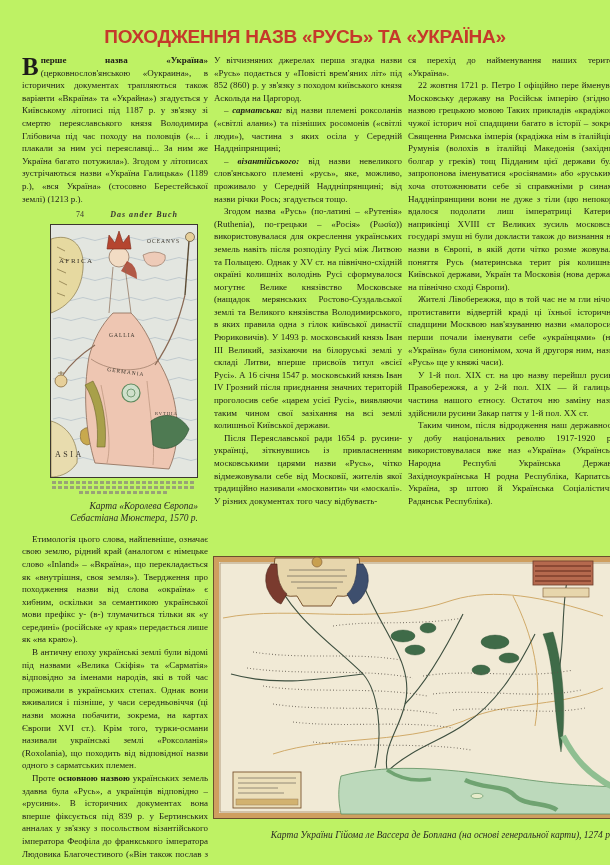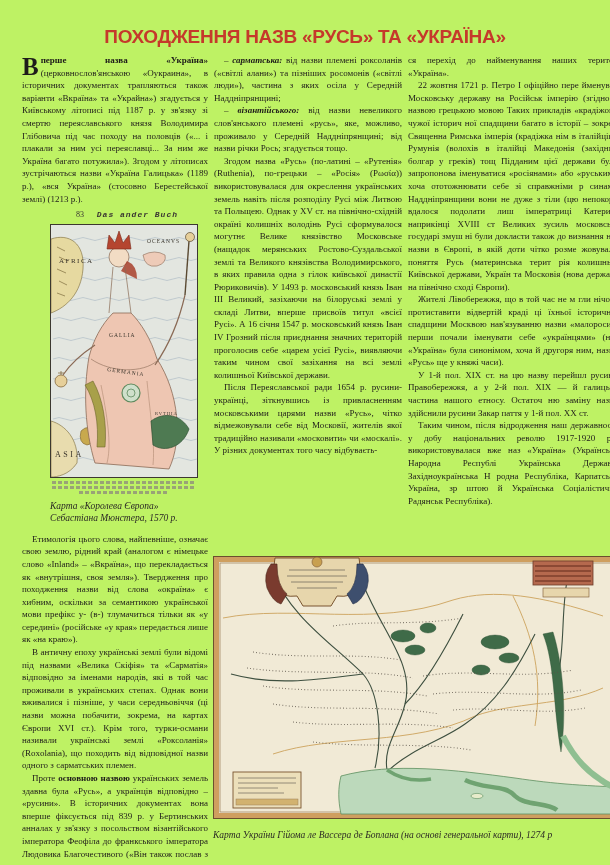--- a/index.html
+++ b/index.html
@@ -24,54 +24,54 @@
     float:left;font-weight:bold;font-size:25px;line-height:21px;
     padding:2px 2px 0 0;
   }
   .bold{font-weight:bold;}
   .bullet i{font-weight:bold;}
   .book-header{
     display:flex;justify-content:space-between;align-items:flex-end;
     margin:4px 8px 2px 26px;font-size:8px;color:#3a3632;
   }
   .book-header .fraktur{
-    font-family:Liberation Mono, monospace;font-weight:bold;font-style:italic;
+    font-family:Liberation Serif, serif;font-weight:bold;font-style:italic;
     letter-spacing:1px;margin-right:12px;
   }
   .map1-wrap{width:148px;margin-left:28px;}
   .map1-wrap svg{display:block;border:1px solid #3c382f;}
   .engraved{margin:3px 2px 0 2px;}
   .engraved .tline{
     height:3px;margin:2px 0;
     background:repeating-linear-gradient(90deg,#8d887d 0 4px,transparent 4px 6px);
     opacity:.75;
   }
   .engraved .tline.short{width:62%;margin-left:19%;}
   .caption{
-    text-align:left;font-style:italic;font-size:9.5px;line-height:12.5px;
+    text-align:right;font-style:italic;font-size:9.5px;line-height:12.5px;
     color:#2a2824;margin-top:6px;
   }
   .map1-caption{margin-bottom:8px;}
   .map2-wrap{position:absolute;left:213px;top:556px;width:397px;height:263px;overflow:hidden;}
   .map2-caption{position:absolute;left:213px;top:823px;width:397px;}
   .svg-label{font-family:"Liberation Serif",serif;fill:#3a352c;}
 </style>
 </head>
 <body>
 
 <div class="page">
 
   <h1 class="page-title">ПОХОДЖЕННЯ НАЗВ «РУСЬ» ТА «УКРАЇНА»</h1>
 
   <div class="col col-left">
     <p><span class="dropcap">В</span><span class="bold">перше назва «Україна»</span><span> (церковнослов'янською «Оукраина», в історичних документах трапляються також варіанти «Вкраїна» та «Украйна») згадується у Київському літописі під 1187 р. у зв'язку зі смертю переяславського князя Володимира Глібовича під час походу на половців («... і плакали за ним усі переяславці... За ним же Україна багато потужила»). Згодом у літописах зустрічаються назви «Україна Галицька» (1189 р.), «вся Україна» (стосовно Берестейської землі) (1213 р.).</span></p>
 
     <div class="map1-wrap">
       <div class="book-header">
-        <span>83</span>
+        <span>74</span>
         <span class="fraktur">Das ander Buch</span>
       </div>
       <svg width="146" height="252" viewBox="0 0 146 252" xmlns="http://www.w3.org/2000/svg">
         <rect x="0" y="0" width="146" height="252" fill="#e3e6e0"></rect>
 
         <g stroke="#aebcc6" stroke-width="0.8" fill="none" opacity="0.85">
           <path d="M2,14 q6,-3 12,0 t12,0 t12,0 t12,0 t12,0 t12,0 t12,0 t12,0 t12,0 t12,0 t12,0 t12,0"></path>
           <path d="M2,34 q6,-3 12,0 t12,0 t12,0 t12,0 t12,0 t12,0 t12,0 t12,0 t12,0 t12,0 t12,0 t12,0"></path>
           <path d="M2,54 q6,-3 12,0 t12,0 t12,0 t12,0 t12,0 t12,0 t12,0 t12,0 t12,0 t12,0 t12,0 t12,0"></path>
           <path d="M2,74 q6,-3 12,0 t12,0 t12,0 t12,0 t12,0 t12,0 t12,0 t12,0 t12,0 t12,0 t12,0 t12,0"></path>
@@ -140,20 +140,21 @@
         <div>Себастіана Мюнстера, 1570 р.</div>
       </div>
     </div>
 
     <p class="ind">Етимологія цього слова, найпевніше, означає свою землю, рідний край (аналогом є німецьке слово «Inland» – «Вкраїна», що перекладається як «внутрішня, своя земля»). Твердження про походження назви від слова «окраїна» є хибним, оскільки за семантикою української мови префікс у- (в-) тлумачиться тільки як «у середині» (російське «у края» передається лише як «на краю»).</p>
     <p class="ind">В античну епоху українські землі були відомі під назвами «Велика Скіфія» та «Сарматія» відповідно за іменами народів, які в той час проживали в українських степах. Однак вони вживалися і пізніше, у часи середньовіччя (ці назви можна побачити, зокрема, на картах Європи XVI ст.). Крім того, турки-османи називали українські землі «Роксоланія» (Roxolania), що походить від відповідної назви одного з сарматських племен.</p>
     <p class="ind"><span>Проте </span><span class="bold">основною назвою</span><span> українських земель здавна була «Русь», а українців відповідно – «русини». В історичних документах вона вперше фіксується під 839 р. у Бертинських анналах у зв'язку з посольством візантійського імператора Феофіла до франкського імператора Людовика Благочестивого («Він також послав з ними [послами] якихось людей, котрі сказали, що вони, тобто їхній народ, зветься Рос, що їхній король, який зветься хакан, прислав їх до нього [візантійського імператора], як вони твердять, заради дружби...»).</span></p>
   </div>
 
   <div class="col col-mid">
+    <p>У вітчизняних джерелах перша згадка назви «Русь» подається у «Повісті врем'яних літ» під 852 (860) р. у зв'язку з походом київського князя Аскольда на Царгород.</p>
     <p class="ind bullet"><span>– </span><i>сарматська:</i><span> від назви племені роксоланів («світлі алани») та пізніших росомонів («світлі люди»), частина з яких осіла у Середній Наддніпрянщині;</span></p>
     <p class="ind bullet"><span>– </span><i>візантійського:</i><span> від назви невеликого слов'янського племені «русь», яке, можливо, проживало у Середній Наддніпрянщині; від назви річки Рось; згадується тощо.</span></p>
     <p class="ind">Згодом назва «Русь» (по-латині – «Рутенія» (Ruthenia), по-грецьки – «Росія» (Ρωσία)) використовувалася для окреслення українських земель навіть після розподілу Русі між Литвою та Польщею. Однак у XV ст. на північно-східній окраїні колишніх володінь Русі сформувалося могутнє Велике князівство Московське (нащадок мерянських Ростово-Суздальської землі та Великого князівства Володимирського, в яких правила одна з гілок київської династії Рюриковичів). У 1493 р. московський князь Іван III Великий, зазіхаючи на білоруські землі у складі Литви, вперше присвоїв титул «всієї Русі». А 16 січня 1547 р. московський князь Іван IV Грозний після приєднання значних територій проголосив себе «царем усієї Русі», виявляючи таким чином свої зазіхання на всі землі колишньої Київської держави.</p>
     <p class="ind">Після Переяславської ради 1654 р. русини-українці, зіткнувшись із привласненням московськими царями назви «Русь», чітко відмежовували себе від Московії, жителів якої традиційно називали «московити» чи «москалі». У різних документах того часу відбуваєть-</p>
   </div>
 
   <div class="col col-right">
     <p>ся перехід до найменування наших територ «Україна».</p>
     <p class="ind">22 жовтня 1721 р. Петро I офіційно пере йменував Московську державу на Російськ імперію (згідно з назвою грецькою мовою Таких прикладів «крадіжок» чужої історич ної спадщини багато в історії – зокрем Священна Римська імперія (крадіжка нім в італійців), Румунія (волохів в італійці Македонія (західних болгар у греків) тощ Підданим цієї держави було запропонова іменуватися «росіянами» або «руськими хоча ототожнювати себе зі справжніми р синами Наддніпрянщини вони не дуже з тіли (цю непокору вдалося подолати лиш імператриці Катерині наприкінці XVIII ст Великих зусиль московські государі змуш ні були докласти також до визнання ної назви в Європі, в якій доти чітко розме жовували поняття Русь (материнська терит рія колишньої Київської держави, Україн та Московія (нова держава на північно сході Європи).</p>
     <p class="ind">Жителі Лівобережжя, що в той час не м гли нічого протиставити відвертій краді ці їхньої історичної спадщини Москвою нав'язуванню назви «малороси», перши почали іменувати себе «українцями» (наз «Україна» була синонімом, хоча й другоря ним, назви «Русь» ще у княжі часи).</p>

